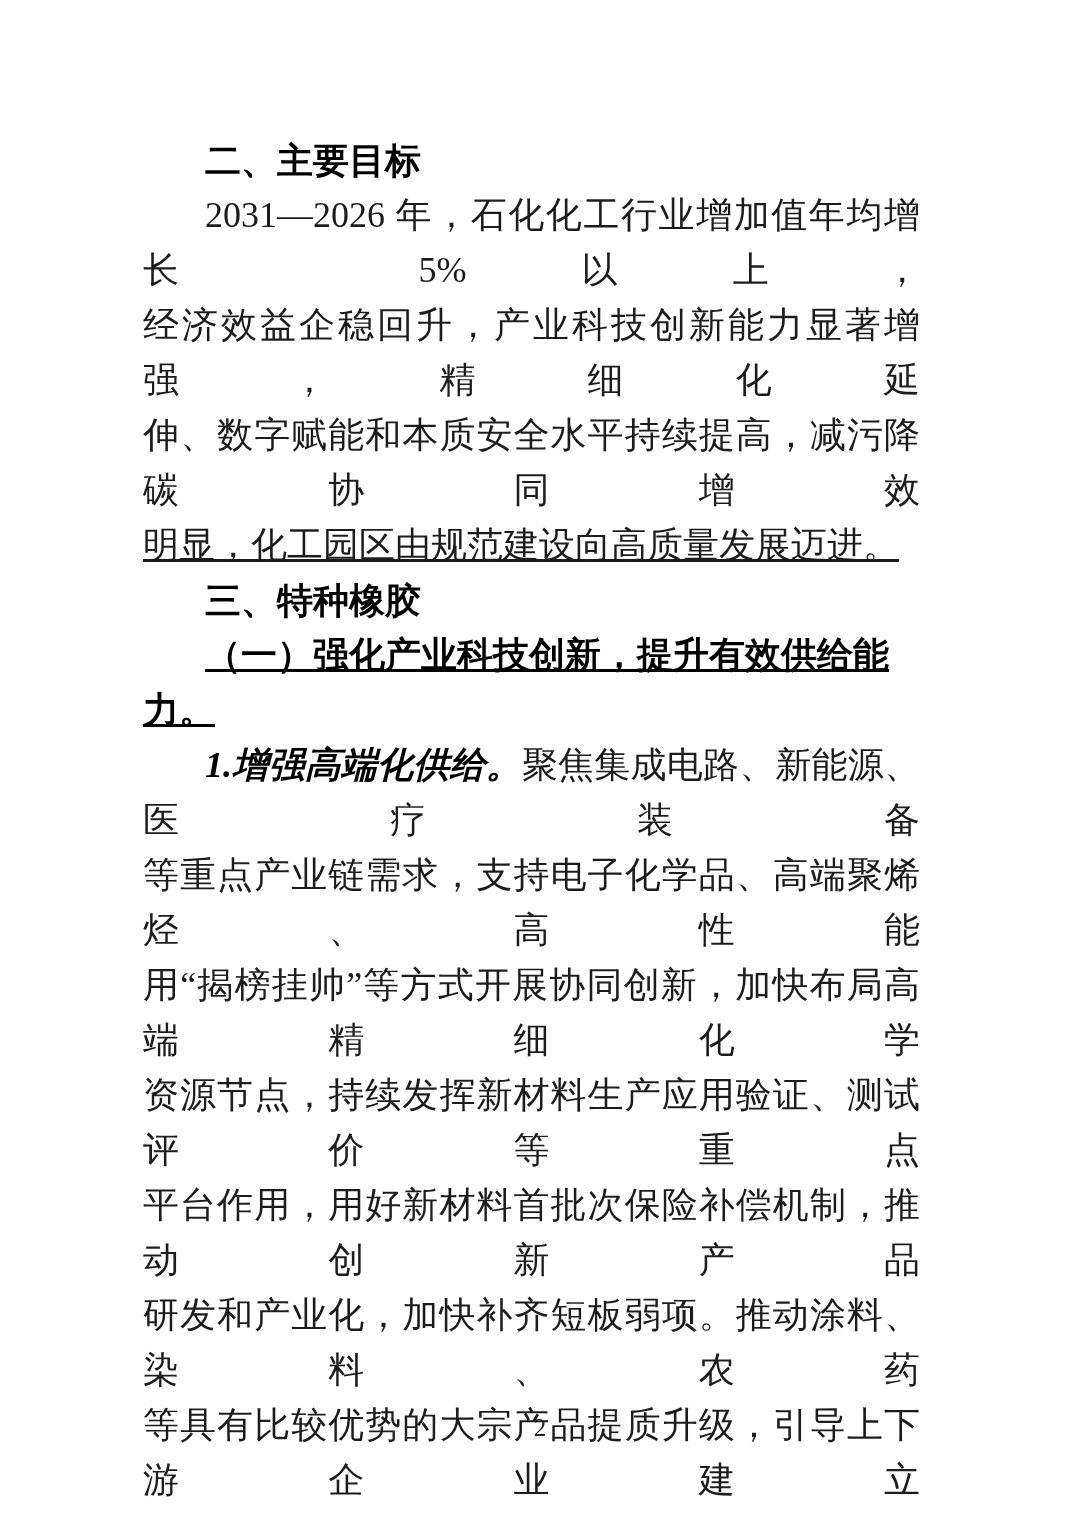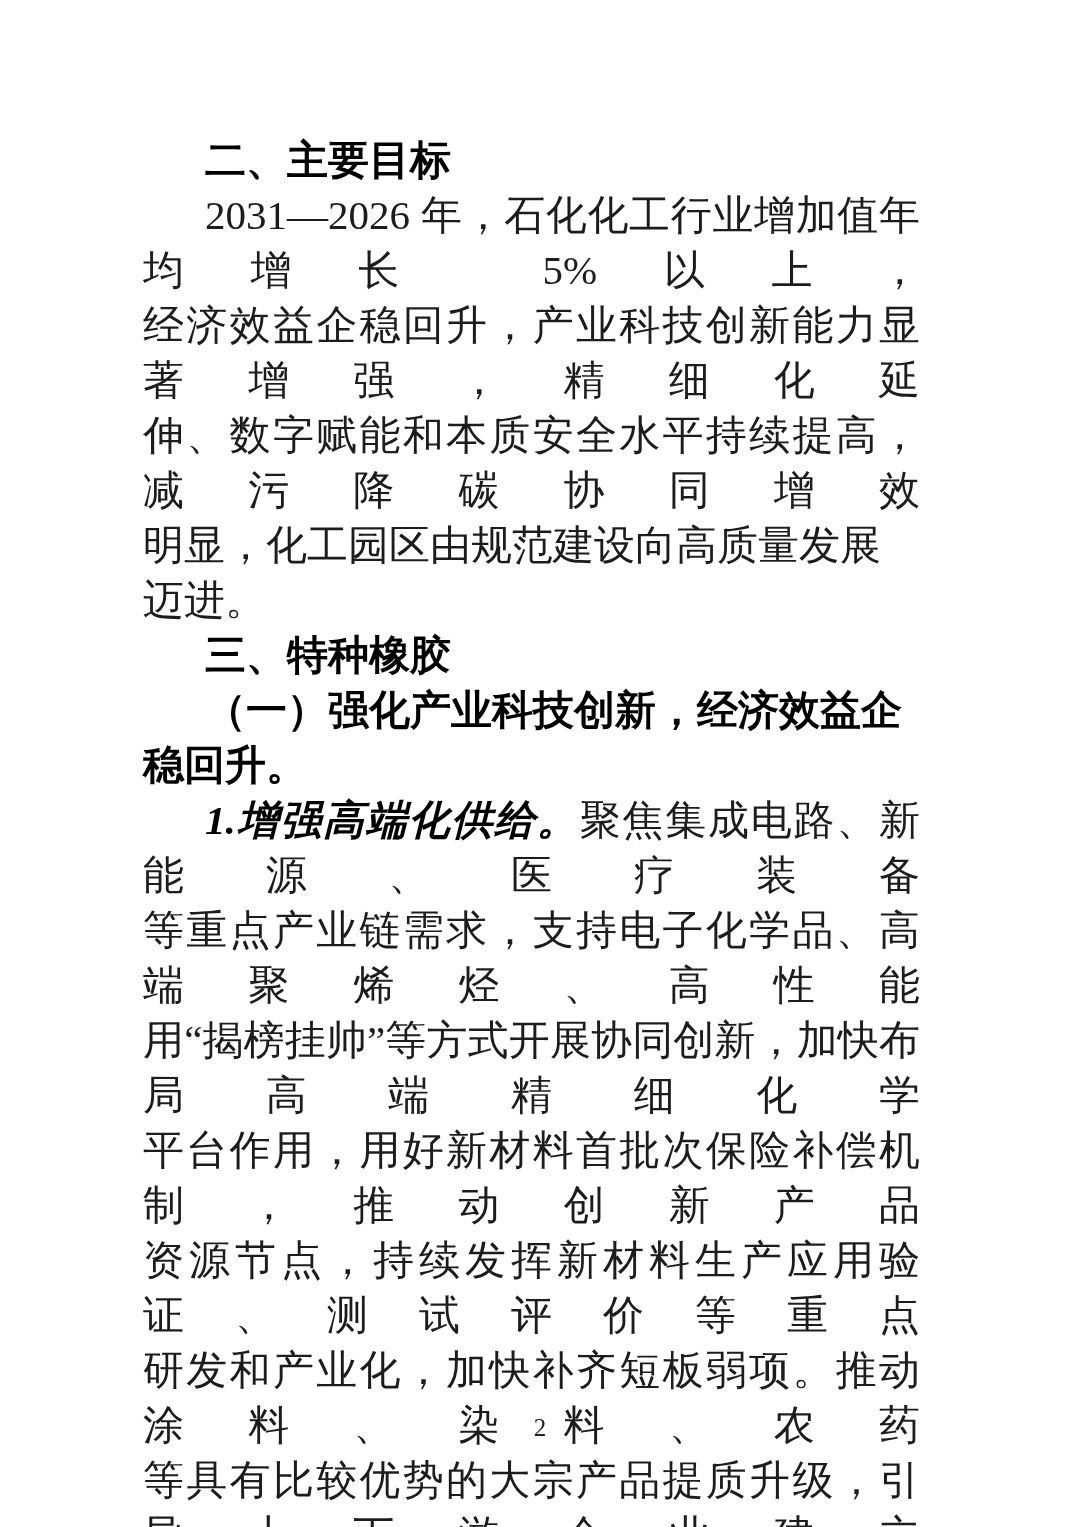--- a/index.html
+++ b/index.html
@@ -14,29 +14,30 @@
     font-family: "Liberation Serif", "DejaVu Serif", serif;
     color: #1c1c1c;
     overflow: hidden;
   }
   .content {
     position: absolute;
     left: 143px; top: 133px;
     width: 777px;
   }
   .line {
-    font-size: 41px;
+    font-size: 36px;
     line-height: 55px;
     text-align: justify;
     text-align-last: justify;
     color: #1c1c1c;
   }
   .line.noj {
     text-align: left;
     text-align-last: auto;
+    text-decoration: underline;
   }
   .indent { text-indent: 62px; }
   .heading {
     font-family: "Liberation Sans", "DejaVu Sans", sans-serif;
     font-weight: bold;
     color: #000000;
     text-align: left;
     text-align-last: auto;
   }
   .subheading {
@@ -62,26 +63,26 @@
 
     <div class="line indent heading">二、主要目标</div>
 
     <div class="line indent">2031—2026 年，石化化工行业增加值年均增长 5%以上，</div>
     <div class="line">经济效益企稳回升，产业科技创新能力显著增强，精细化延</div>
     <div class="line">伸、数字赋能和本质安全水平持续提高，减污降碳协同增效</div>
     <div class="line noj">明显，化工园区由规范建设向高质量发展迈进。</div>
 
     <div class="line indent heading">三、特种橡胶</div>
 
-    <div class="line indent noj subheading">（一）强化产业科技创新，经济效益企稳回升。</div>
+    <div class="line indent noj subheading">（一）强化产业科技创新，提升有效供给能力。</div>
 
     <div class="line indent"><span class="lead">1.增强高端化供给。</span><span>聚焦集成电路、新能源、医疗装备</span></div>
     <div class="line">等重点产业链需求，支持电子化学品、高端聚烯烃、高性能</div>
     <div class="line">用“揭榜挂帅”等方式开展协同创新，加快布局高端精细化学</div>
+    <div class="line">资源节点，持续发挥新材料生产应用验证、测试评价等重点</div>
     <div class="line">平台作用，用好新材料首批次保险补偿机制，推动创新产品</div>
-    <div class="line">资源节点，持续发挥新材料生产应用验证、测试评价等重点</div>
     <div class="line">研发和产业化，加快补齐短板弱项。推动涂料、染料、农药</div>
     <div class="line">等具有比较优势的大宗产品提质升级，引导上下游企业建立</div>
 
   </div>
 
   <div class="page-number">2</div>
 </div>
 
 </body></html>

